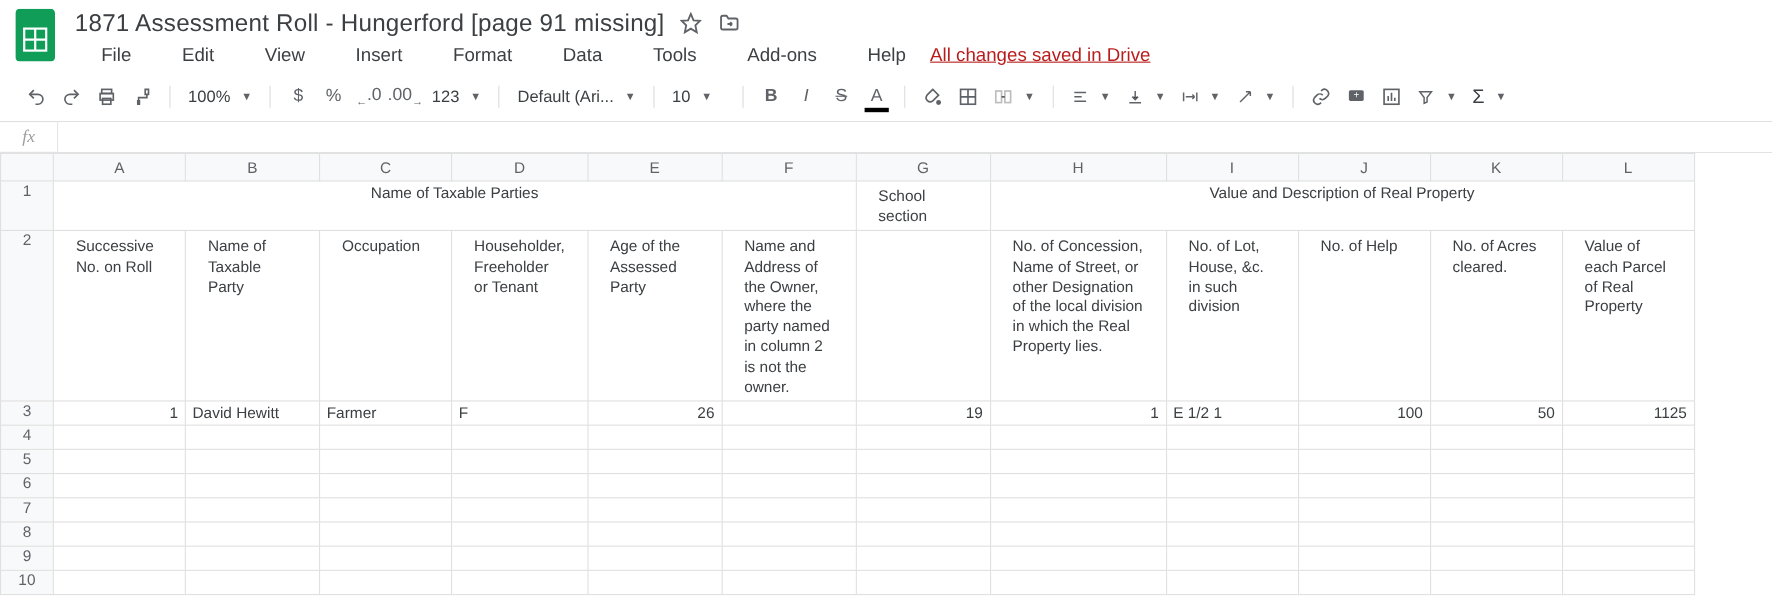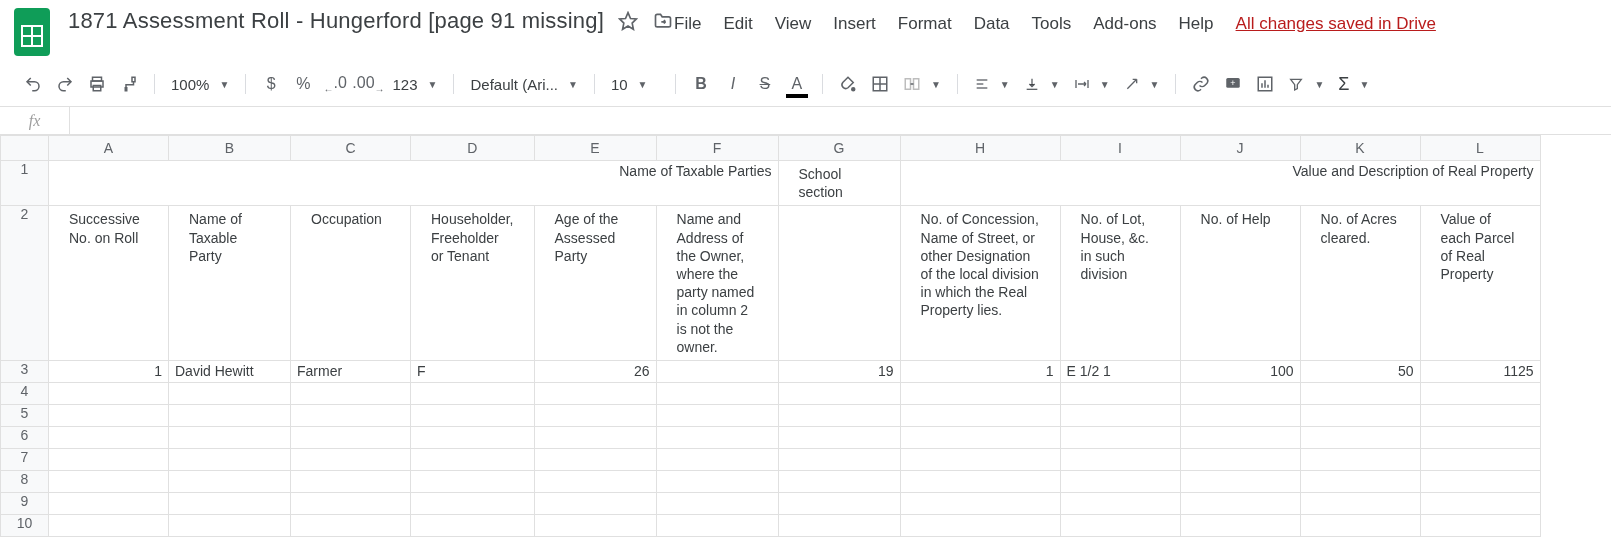--- a/index.html
+++ b/index.html
@@ -2,53 +2,53 @@
 <html><head>
 <meta charset="utf-8">
 <style>
   * { box-sizing: border-box; margin: 0; padding: 0; }
   body { font-family: Arial, sans-serif; background: #fff; width: 1611px; height: 542px; overflow: hidden; }
 
   
   .titlebar { display: flex; align-items: flex-start; padding: 8px 12px 0 12px; }
   .doc-logo { width: 40px; height: 48px; margin-right: 16px; display: flex; align-items: center; justify-content: center; }
   .doc-logo svg { width: 36px; height: 48px; }
-  .titleblock { display: flex; }
+  .titleblock { display: flex; flex-direction: column; }
   .titleline { display: flex; align-items: center; gap: 14px; }
   .doc-title { font-size: 22px; color: #3c4043; letter-spacing: 0.2px; }
   .star-icon, .folder-icon { color: #5f6368; display: inline-flex; }
   .menubar { display: flex; gap: 22px; margin-top: 6px; align-items: baseline; }
-  .menu-item { font-size: 17px; color: #3c4043; cursor: pointer; }
+  .menu-item { font-size: 17px; color: #3c4043; cursor: pointer; margin-left: 24px; }
   .save-status { font-size: 17px; color: #b91c1c; text-decoration: underline; cursor: pointer; }
 
   
   .toolbar { display: flex; align-items: center; padding: 8px 18px; gap: 2px; border-bottom: 1px solid #e0e0e0; margin-top: 6px; }
   .tb-btn { display: inline-flex; align-items: center; justify-content: center; min-width: 30px; height: 28px; color: #5f6368; cursor: pointer; font-size: 16px; border-radius: 2px; }
   .tb-sep { width: 1px; height: 20px; background: #dadce0; margin: 0 8px; }
   .tb-select { display: inline-flex; align-items: center; gap: 6px; padding: 0 6px; color: #3c4043; font-size: 15px; cursor: pointer; }
   .tb-select.wide { min-width: 110px; }
   .tb-caret { font-size: 10px; color: #5f6368; margin-left: 4px; }
   .tb-fontcolor { position: relative; }
   .tb-fontcolor .underline-bar { position: absolute; bottom: 0; left: 4px; right: 4px; height: 4px; background: #000; }
 
   
   .formula-bar { display: flex; align-items: center; border-bottom: 1px solid #e0e0e0; height: 28px; }
-  .fx { width: 70px; text-align: center; font-style: italic; color: #9e9e9e; font-size: 16px; font-family: Georgia, serif; border-right: 1px solid #e0e0e0; line-height: 28px; height: 100%; }
+  .fx { width: 53px; text-align: center; font-style: italic; color: #9e9e9e; font-size: 16px; font-family: Georgia, serif; border-right: 1px solid #e0e0e0; line-height: 28px; height: 100%; }
   .formula-input { flex: 1; padding: 0 8px; font-size: 14px; color: #222; height: 100%; border: none; outline: none; }
 
   
   .sheet { display: flex; }
   .grid { border-collapse: collapse; table-layout: fixed; }
   .grid th, .grid td { border: 1px solid #e0e0e0; font-size: 14px; color: #3c4043; vertical-align: top; }
   .grid th.colhead { background: #f8f9fa; text-align: center; font-weight: normal; color: #5f6368; height: 24px; line-height: 24px; }
   .grid th.rowhead { background: #f8f9fa; text-align: center; font-weight: normal; color: #5f6368; width: 48px; min-width: 48px; }
   .grid .corner { background: #f8f9fa; width: 48px; min-width: 48px; height: 24px; }
   .grid td { padding: 2px 6px; }
   .grid td.num { text-align: right; }
-  .merge { text-align: right; font-size: 18px; color: #222; vertical-align: middle; }
+  .merge { text-align: center; font-size: 18px; color: #222; vertical-align: middle; }
   .hdrcell { padding: 4px 20px !important; line-height: 1.3; }
 
   
   .col-A { width: 120px; } .col-B { width: 122px; } .col-C { width: 120px; }
   .col-D { width: 122px; } .col-E { width: 122px; } .col-F { width: 122px; }
   .col-G { width: 122px; } .col-H { width: 160px; } .col-I { width: 120px; }
   .col-J { width: 120px; } .col-K { width: 120px; } .col-L { width: 120px; }
 
 </style>
 </head>

